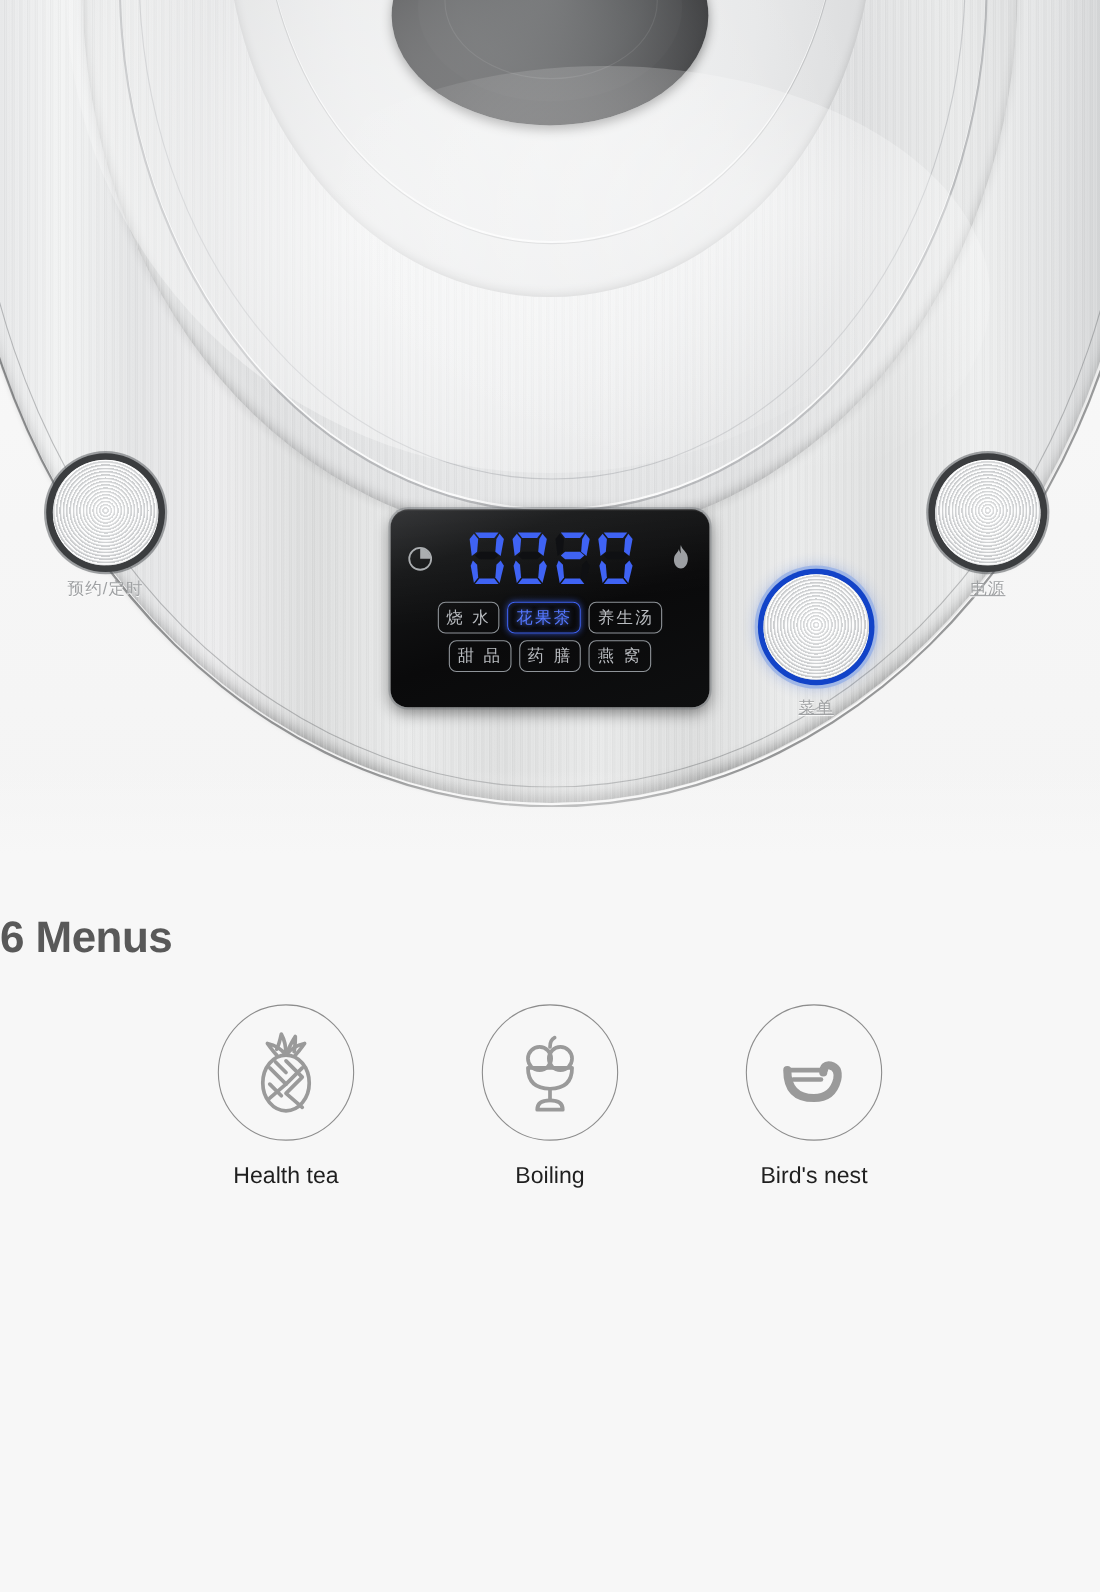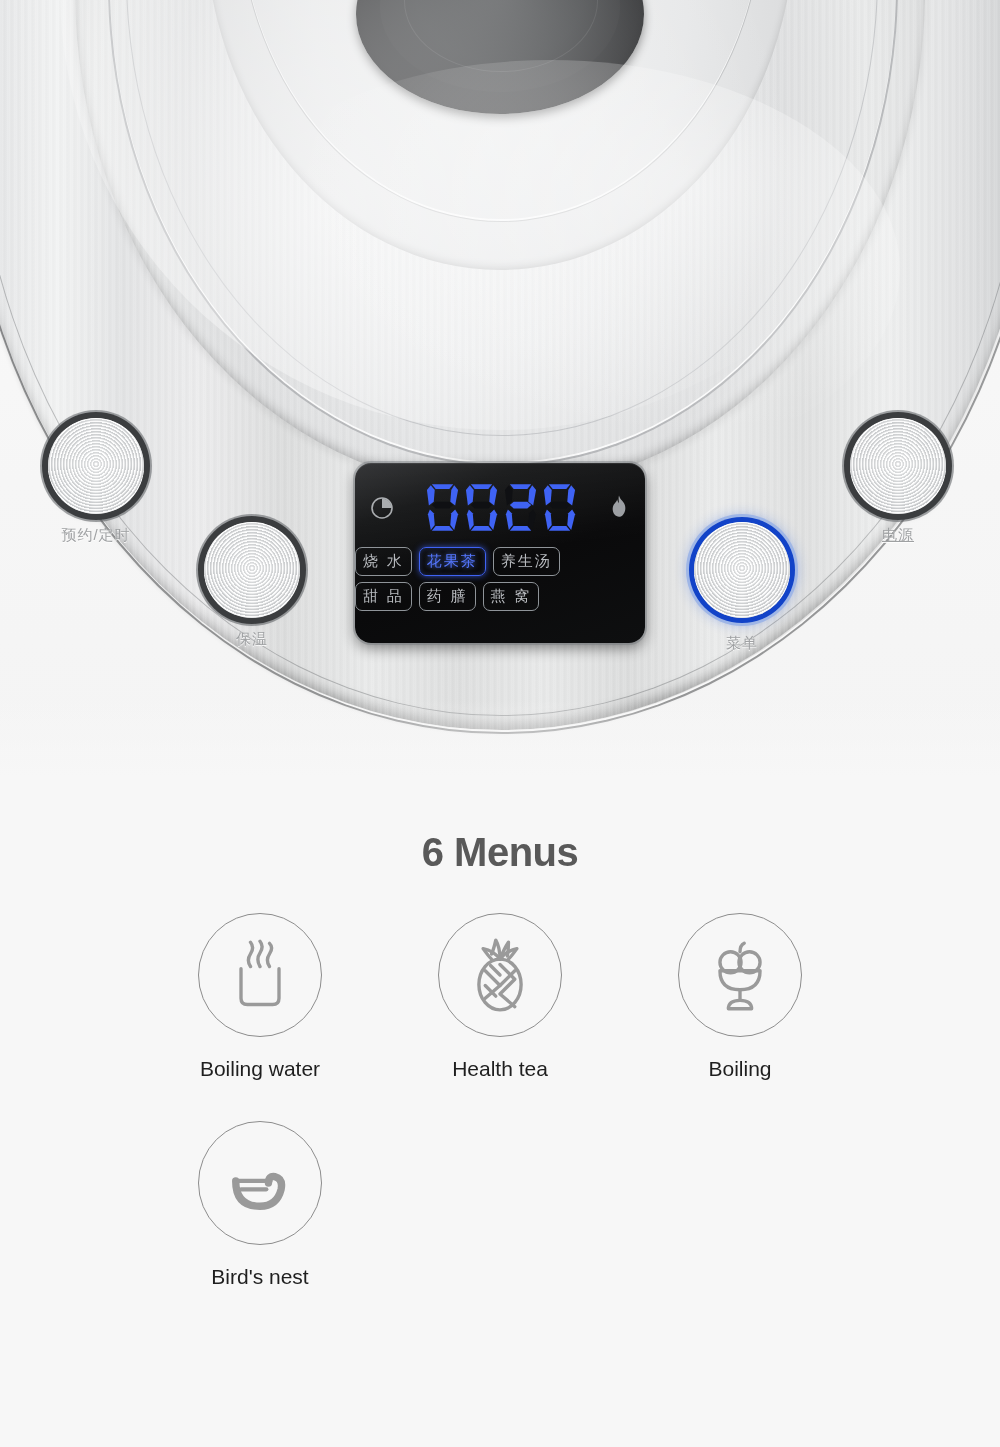--- a/index.html
+++ b/index.html
@@ -269,21 +269,21 @@
   #btn-timer { left: 48px; top: 418px; }
   #btn-timer .disc { width: 96px; height: 96px; }
   #btn-timer .lbl { left: -22px; top: 108px; }
 
   #btn-keepwarm { left: 204px; top: 522px; }
   #btn-keepwarm .disc { width: 96px; height: 96px; }
   #btn-keepwarm .lbl { left: -22px; top: 108px; }
 
   #btn-menu { left: 694px; top: 522px; }
   #btn-menu .disc { width: 96px; height: 96px; }
-  #btn-menu .lbl { left: -22px; top: 112px; }
+  #btn-menu .lbl { left: -22px; top: 112px; text-decoration: underline; }
 
   #btn-power { left: 850px; top: 418px; }
   #btn-power .disc { width: 96px; height: 96px; }
   #btn-power .lbl { left: -22px; top: 108px; text-decoration: underline; }
 
   
   .lcd {
     position: absolute;
     left: 355px;
     top: 463px;
@@ -329,21 +329,21 @@
 
   .icon-clock, .icon-flame { opacity: 0.92; }
 
   .pill-rows {
     position: absolute;
     left: 0; top: 84px;
     width: 290px;
     display: flex;
     flex-direction: column;
     gap: 6px;
-    align-items: flex-start;
+    align-items: center;
   }
   .pill-row {
     display: flex;
     gap: 7px;
     justify-content: center;
   }
   .pill {
     border: 1px solid #8f9499;
     border-radius: 7px;
     color: #b9bcc0;
@@ -364,21 +364,21 @@
   
   .content {
     position: absolute;
     left: 0;
     top: 800px;
     width: 1000px;
     background: #f7f7f7;
   }
   .headline {
     margin: 30px 0 0 0;
-    text-align: center;
+    text-align: left;
     font-family: "Liberation Sans Narrow", "Liberation Sans", sans-serif;
     font-weight: bold;
     font-size: 40px;
     color: #595959;
     letter-spacing: -0.5px;
   }
   .subtext {
     margin: 22px auto 0 auto;
     width: 800px;
     text-align: center;
@@ -447,24 +447,20 @@
     <div class="knob-ridge"></div>
 
     <div class="hl-sweep"></div>
     <div class="hl-sweep2"></div>
 
     <div class="ctrl dark-ring" id="btn-timer">
       <div class="disc"></div>
       <div class="lbl">预约/定时</div>
     </div>
 
-    <div class="ctrl dark-ring" id="btn-keepwarm">
-      <div class="disc"></div>
-      <div class="lbl">保温</div>
-    </div>
 
     <div class="ctrl blue-ring" id="btn-menu">
       <div class="disc"></div>
       <div class="lbl">菜单</div>
     </div>
 
     <div class="ctrl dark-ring" id="btn-power">
       <div class="disc"></div>
       <div class="lbl">电源</div>
     </div>
@@ -541,31 +537,20 @@
     <div class="photo-fade"></div>
   </div>
 
   <div class="content">
     <h1 class="headline">6 Menus</h1>
 
     <div class="features" id="features-grid">
         <div class="feature">
           <div class="circle">
             <svg width="76" height="76" viewBox="0 0 72 72">
-    <path d="M18 30 L18 58 Q18 64 24 64 L48 64 Q54 64 54 58 L54 30" class="gicon"></path>
-    <path d="M27 28 Q23 22 27 16 Q31 10 27 5" class="gicon"></path>
-    <path d="M36 28 Q32 21 36 15 Q40 9 36 4" class="gicon"></path>
-    <path d="M45 28 Q41 22 45 16 Q49 10 45 6" class="gicon"></path>
-            </svg>
-          </div>
-          <div class="flabel">Boiling water</div>
-        </div>
-        <div class="feature">
-          <div class="circle">
-            <svg width="76" height="76" viewBox="0 0 72 72">
     <ellipse cx="36" cy="45" rx="20" ry="24" class="gicon"></ellipse>
     <path d="M36 21 Q36 10 32 3 Q30 12 28 16" class="gicon"></path>
     <path d="M36 21 Q30 13 20 11 Q25 18 28 21" class="gicon"></path>
     <path d="M36 21 Q42 13 52 11 Q47 18 44 21" class="gicon"></path>
     <path d="M36 21 Q40 11 44 5 Q44 13 43 18" class="gicon"></path>
     <path d="M22 32 L36 46 L22 58" class="gicon"></path>
     <path d="M36 26 L50 40 L36 54 L50 66" class="gicon"></path>
     <path d="M50 32 L36 46" class="gicon"></path>
     <path d="M22 46 L32 56" class="gicon"></path>
     <path d="M27 27 L36 36" class="gicon"></path>

